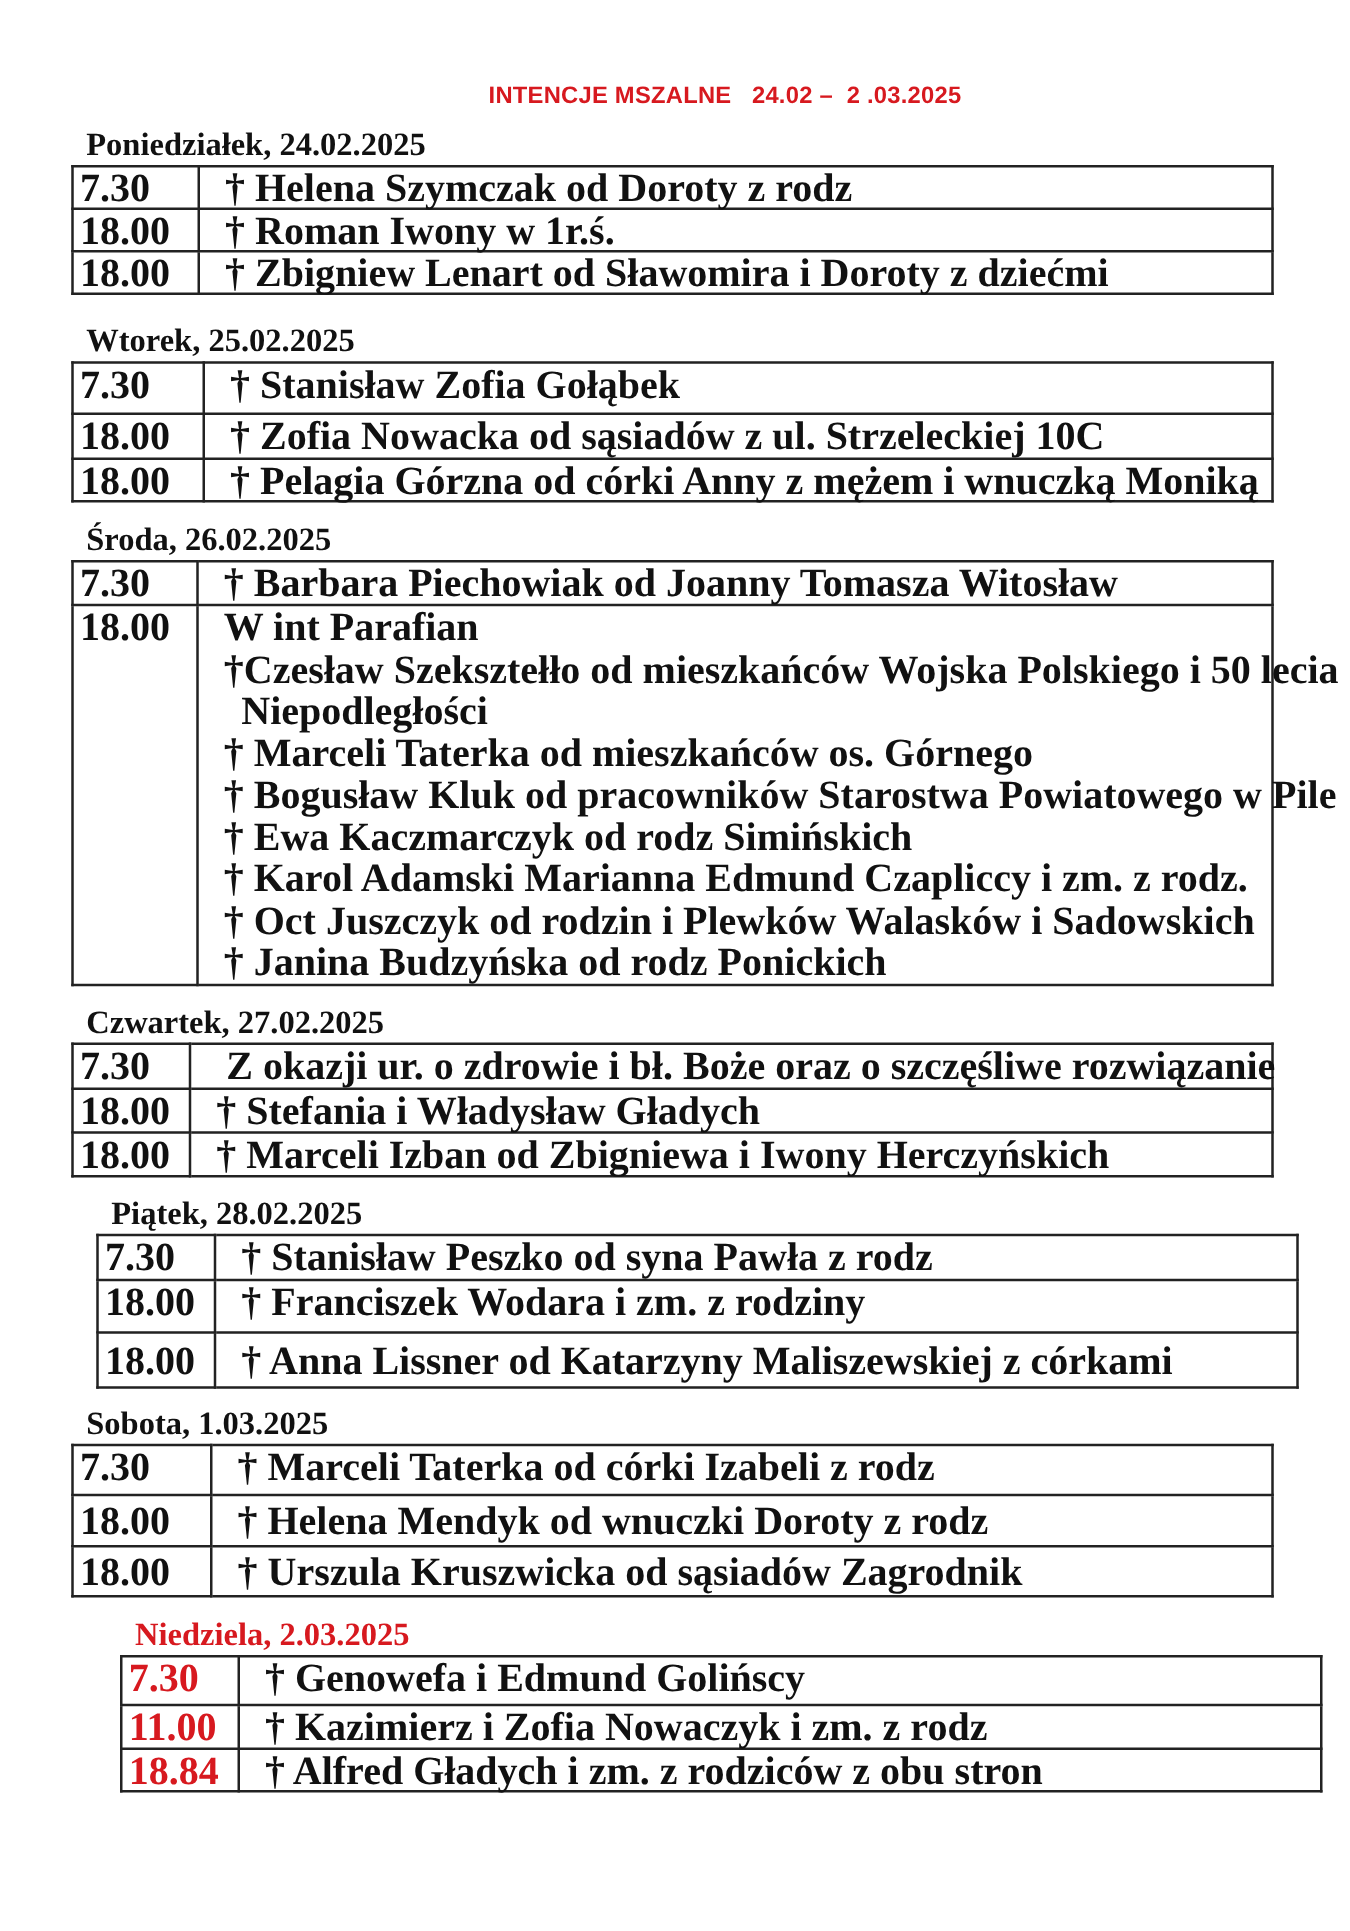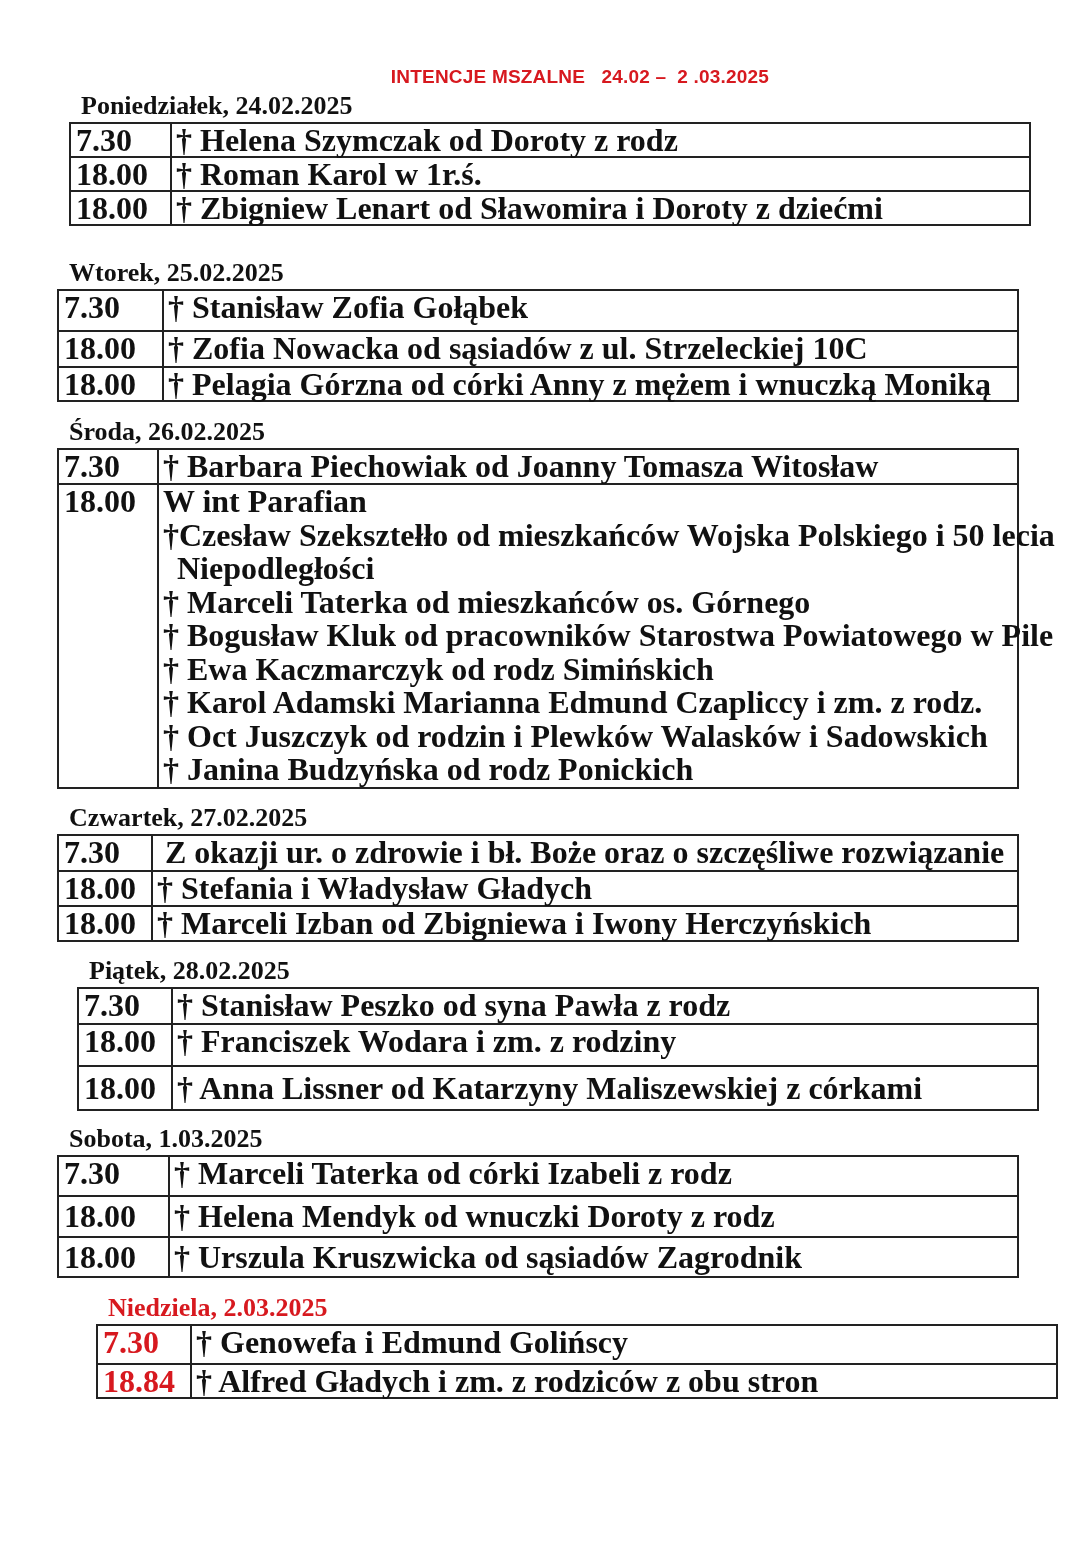--- a/index.html
+++ b/index.html
@@ -25,44 +25,44 @@
       border-collapse: collapse; width: 962px; table-layout: fixed;
       font-family: "Liberation Serif", serif; font-weight: bold;
       font-size: 32px; color: #111;
     }
     table.mass td {
       border: 2px solid #222; padding: 0 4px; vertical-align: top;
       line-height: 32px; white-space: nowrap;
     }
     table.mass td.time { padding-left: 5px; }
     table.mass td.time.red { color: #d7191f; }
-    table.mass td.intent { padding-left: 4px; }
+    table.mass td.intent { padding-left: 20px; }
     .line { display: block; line-height: 33.5px; }
     .line.indent { padding-left: 14px; }
   </style>
 </head>
 <body>
 
 <div class="page-title">INTENCJE MSZALNE   24.02 –  2 .03.2025</div>
 
-<div class="day" style="top:92px;margin-left:12px;">
+<div class="day" style="top:102px;">
   <div class="day-heading">Poniedziałek, 24.02.2025</div>
   <table class="mass">
     <colgroup>
         <col style="width:101px">
         <col>
       </colgroup>
     <tbody>
         <tr style="height:34px">
       <td class="time">7.30</td>
       <td class="intent">† Helena Szymczak od Doroty z rodz</td>
     </tr>
     <tr style="height:34px">
       <td class="time">18.00</td>
-      <td class="intent">† Roman Karol w 1r.ś.</td>
+      <td class="intent">† Roman Iwony w 1r.ś.</td>
     </tr>
     <tr style="height:34px">
       <td class="time">18.00</td>
       <td class="intent">† Zbigniew Lenart od Sławomira i Doroty z dziećmi</td>
     </tr>
   </tbody>
     </table>
 </div>
 
 <div class="day" style="top:259px;">
@@ -196,19 +196,23 @@
   <table class="mass">
     <colgroup>
         <col style="width:94px">
         <col>
       </colgroup>
     <tbody>
         <tr style="height:39px">
       <td class="time red">7.30</td>
       <td class="intent">† Genowefa i Edmund Golińscy</td>
     </tr>
+    <tr style="height:35px">
+      <td class="time red">11.00</td>
+      <td class="intent">† Kazimierz i Zofia Nowaczyk i zm. z rodz</td>
+    </tr>
     <tr style="height:34px">
       <td class="time red">18.84</td>
       <td class="intent">† Alfred Gładych i zm. z rodziców z obu stron</td>
     </tr>
   </tbody>
     </table>
 </div>
 
 </body></html>

